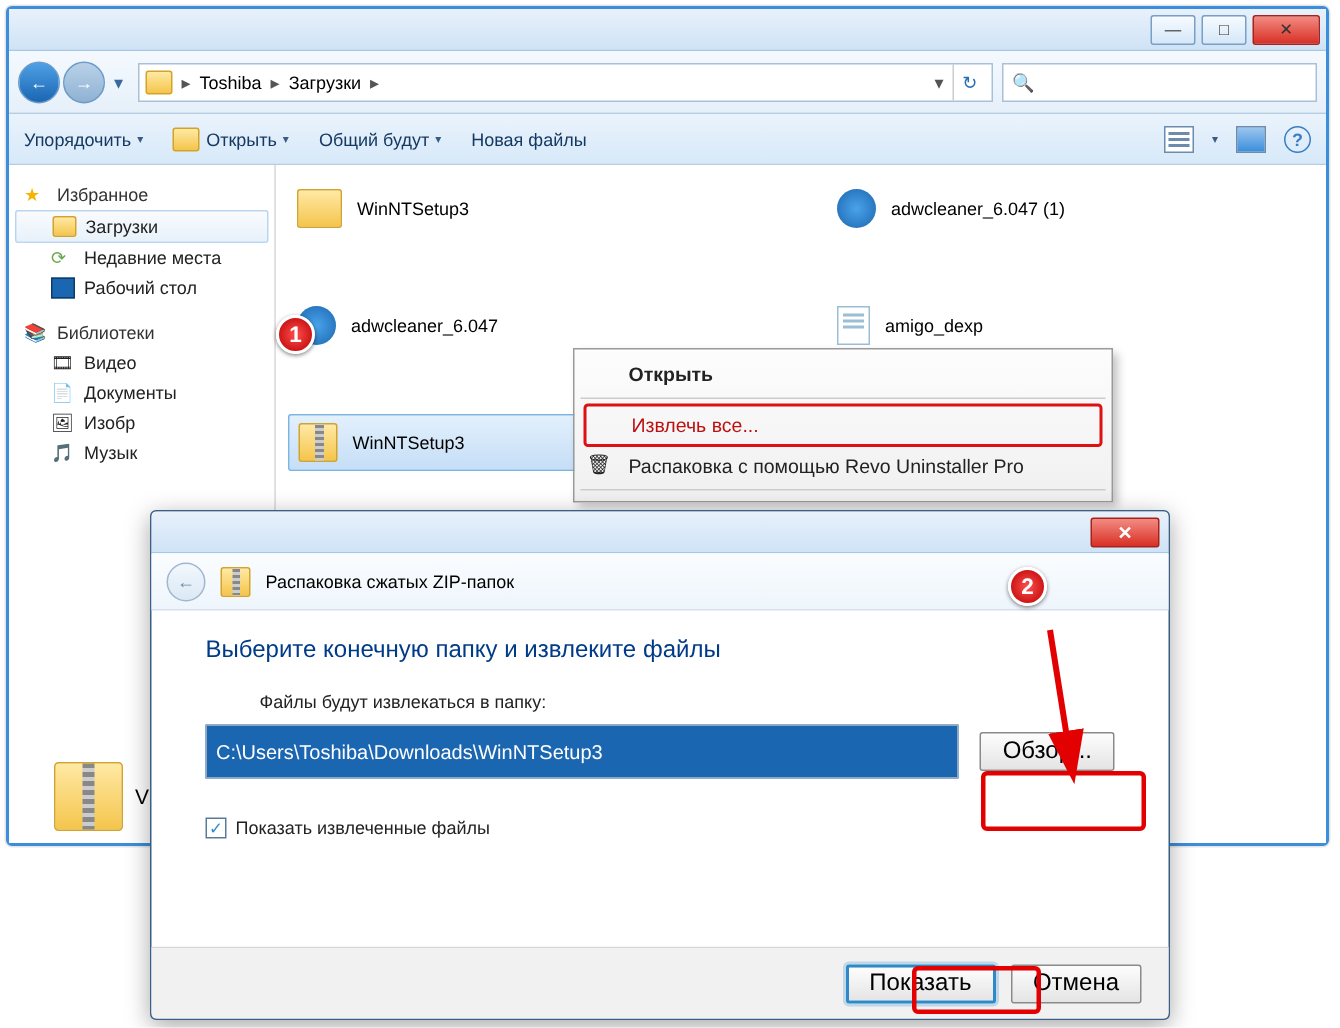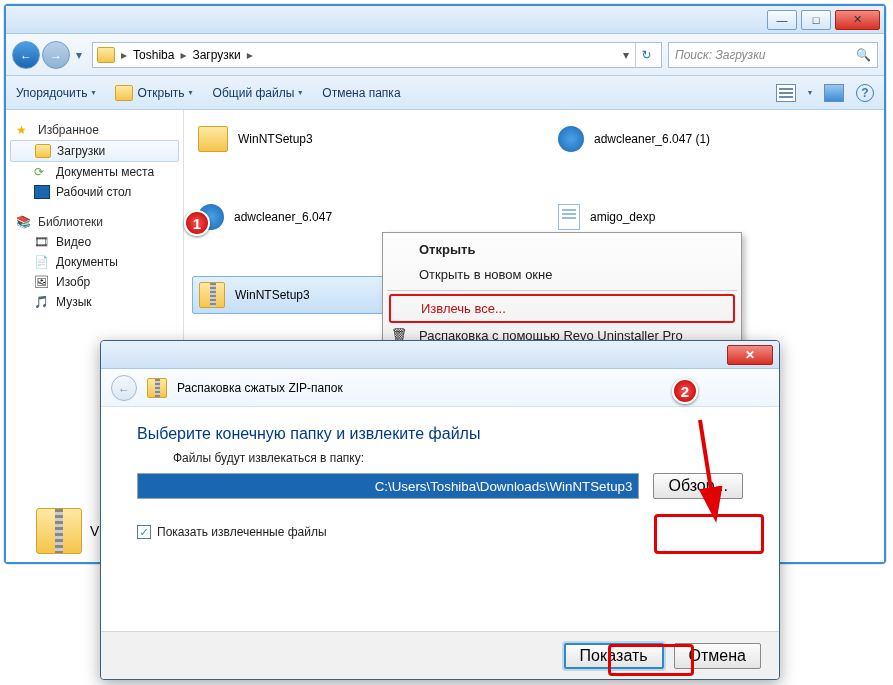--- a/index.html
+++ b/index.html
@@ -80,24 +80,24 @@
 
   
   .dlg{position:absolute; left:100px; top:340px; width:680px; height:340px; border:1px solid #3a5f86; border-radius:4px; background:#fff; box-shadow:0 4px 16px rgba(0,0,0,.35); z-index:10;}
   .dlg-titlebar{height:28px;background:linear-gradient(#e8f1fb,#cfe3f6);display:flex;justify-content:flex-end;align-items:center;padding-right:6px;border-bottom:1px solid #a8c8e6;border-radius:4px 4px 0 0;}
   .dlg-close{width:46px;height:20px;background:linear-gradient(#f28b82,#d93025);border:1px solid #a5221d;border-radius:2px;color:#fff;display:flex;align-items:center;justify-content:center;font-weight:bold;}
   .dlg-head{height:38px;background:linear-gradient(#fafdff,#eef5fc);border-bottom:1px solid #d6e1ec;display:flex;align-items:center;gap:10px;padding:0 10px;}
   .dlg-back{width:26px;height:26px;border-radius:50%;border:1px solid #9fb8cf;background:linear-gradient(#f2f8fd,#dbe8f4);display:flex;align-items:center;justify-content:center;color:#6a8aab;}
   .dlg-zip-ic{width:20px;height:20px;background:linear-gradient(#ffe9a4,#f4c54c);border:1px solid #d4a32a;border-radius:2px;position:relative;}
   .dlg-zip-ic::after{content:"";position:absolute;left:7px;top:0;bottom:0;width:5px;background:repeating-linear-gradient(#888,#888 2px,#ccc 2px,#ccc 4px);}
   .dlg-body{padding:18px 36px;}
-  .dlg-title{color:#003b89;font-size:16px;margin-bottom:8px;}
+  .dlg-title{color:#003b89;font-size:16px;margin-bottom:18px;}
   .dlg-label{color:#222;margin-bottom:8px;margin-left:36px;}
   .path-row{display:flex;gap:14px;align-items:center;margin-bottom:26px;}
-  .path-input{flex:1;height:26px;border:1px solid #8fa8bf;padding:0 6px;color:#fff;background:#1b66b1;text-align:right;}
+  .path-input{flex:1;height:36px;border:1px solid #8fa8bf;padding:0 6px;color:#fff;background:#1b66b1;}
   .path-input::selection{background:#1b66b1;color:#fff;}
   .btn{height:26px;padding:0 14px;border:1px solid #8a8a8a;background:linear-gradient(#fdfdfd,#e4e4e4);border-radius:2px;cursor:default;font-size:16px;}
   .btn.primary{border:2px solid #2c8acb;box-shadow:0 0 0 2px rgba(44,138,203,.25);}
   .chk-row{display:flex;align-items:center;gap:6px;color:#222;}
   .chk{width:14px;height:14px;border:1px solid #5a7a9a;background:#fff;display:flex;align-items:center;justify-content:center;color:#2c8acb;font-size:11px;}
   .dlg-footer{position:absolute;bottom:0;left:0;right:0;height:48px;background:#f1f1f1;border-top:1px solid #d6d6d6;display:flex;justify-content:flex-end;align-items:center;gap:10px;padding:0 18px;border-radius:0 0 4px 4px;}
 
   
   .marker{position:absolute;width:26px;height:26px;border-radius:50%;background:radial-gradient(#ff4d4d,#b80000);border:2px solid #fff;box-shadow:0 1px 3px rgba(0,0,0,.5);color:#fff;display:flex;align-items:center;justify-content:center;font-weight:bold;font-size:15px;z-index:20;}
   .m1{left:184px;top:210px;}
@@ -140,41 +140,40 @@
       <span class="addr-sep">▸</span>
       <span>Toshiba</span>
       <span class="addr-sep">▸</span>
       <span>Загрузки</span>
       <span class="addr-sep">▸</span>
       <span style="flex:1"></span>
       <span class="addr-sep">▾</span>
       <span class="addr-refresh">↻</span>
     </div>
     <div class="search-bar">
-      <span style="flex:1;font-style:italic">Поиск: Загрузки</span>
       <span class="search-mag">🔍</span>
     </div>
   </div>
 
   <div class="toolbar">
     <div class="tb-btn">
         <span>Упорядочить</span>
         <span class="tb-dd">▾</span>
       </div>
     <div class="tb-btn">
         <span class="tb-open-icon"></span>
         <span>Открыть</span>
         <span class="tb-dd">▾</span>
       </div>
     <div class="tb-btn">
-        <span>Общий файлы</span>
+        <span>Общий будут</span>
         <span class="tb-dd">▾</span>
       </div>
     <div class="tb-btn">
-        <span>Отмена папка</span>
+        <span>Новая файлы</span>
       </div>
     <div class="tb-right">
       <div class="tb-view">
           <div></div>
           <div></div>
           <div></div>
         </div>
       <span class="tb-dd">▾</span>
       <div class="tb-preview"></div>
       <div class="tb-help">
@@ -190,21 +189,21 @@
         <div class="tree-head">
             <span class="ic ic-star">★</span>
             <span>Избранное</span>
           </div>
         <div class="tree-item sel">
             <span class="ic ic-folder"></span>
             <span>Загрузки</span>
           </div>
         <div class="tree-item">
             <span class="ic ic-recent">⟳</span>
-            <span>Документы места</span>
+            <span>Недавние места</span>
           </div>
         <div class="tree-item">
             <span class="ic ic-desktop"></span>
             <span>Рабочий стол</span>
           </div>
       </div>
       <div class="tree-group">
         <div class="tree-head">
             <span class="ic ic-lib">📚</span>
             <span>Библиотеки</span>
@@ -256,21 +255,20 @@
   </div>
 
   <div class="big-zip">
     <div class="thumb"></div>
     <span style="font-size:14px">V</span>
   </div>
 </div>
 
 <div class="ctx">
   <div class="ctx-item bold">Открыть</div>
-  <div class="ctx-item">Открыть в новом окне</div>
   <div class="ctx-sep"></div>
   <div class="ctx-item hl">Извлечь все...</div>
   <div class="ctx-item">
     <span class="ctx-icon">🗑</span>
     <span>Распаковка с помощью Revo Uninstaller Pro</span>
   </div>
   <div class="ctx-sep"></div>
 </div>
 
 <div class="dlg">

